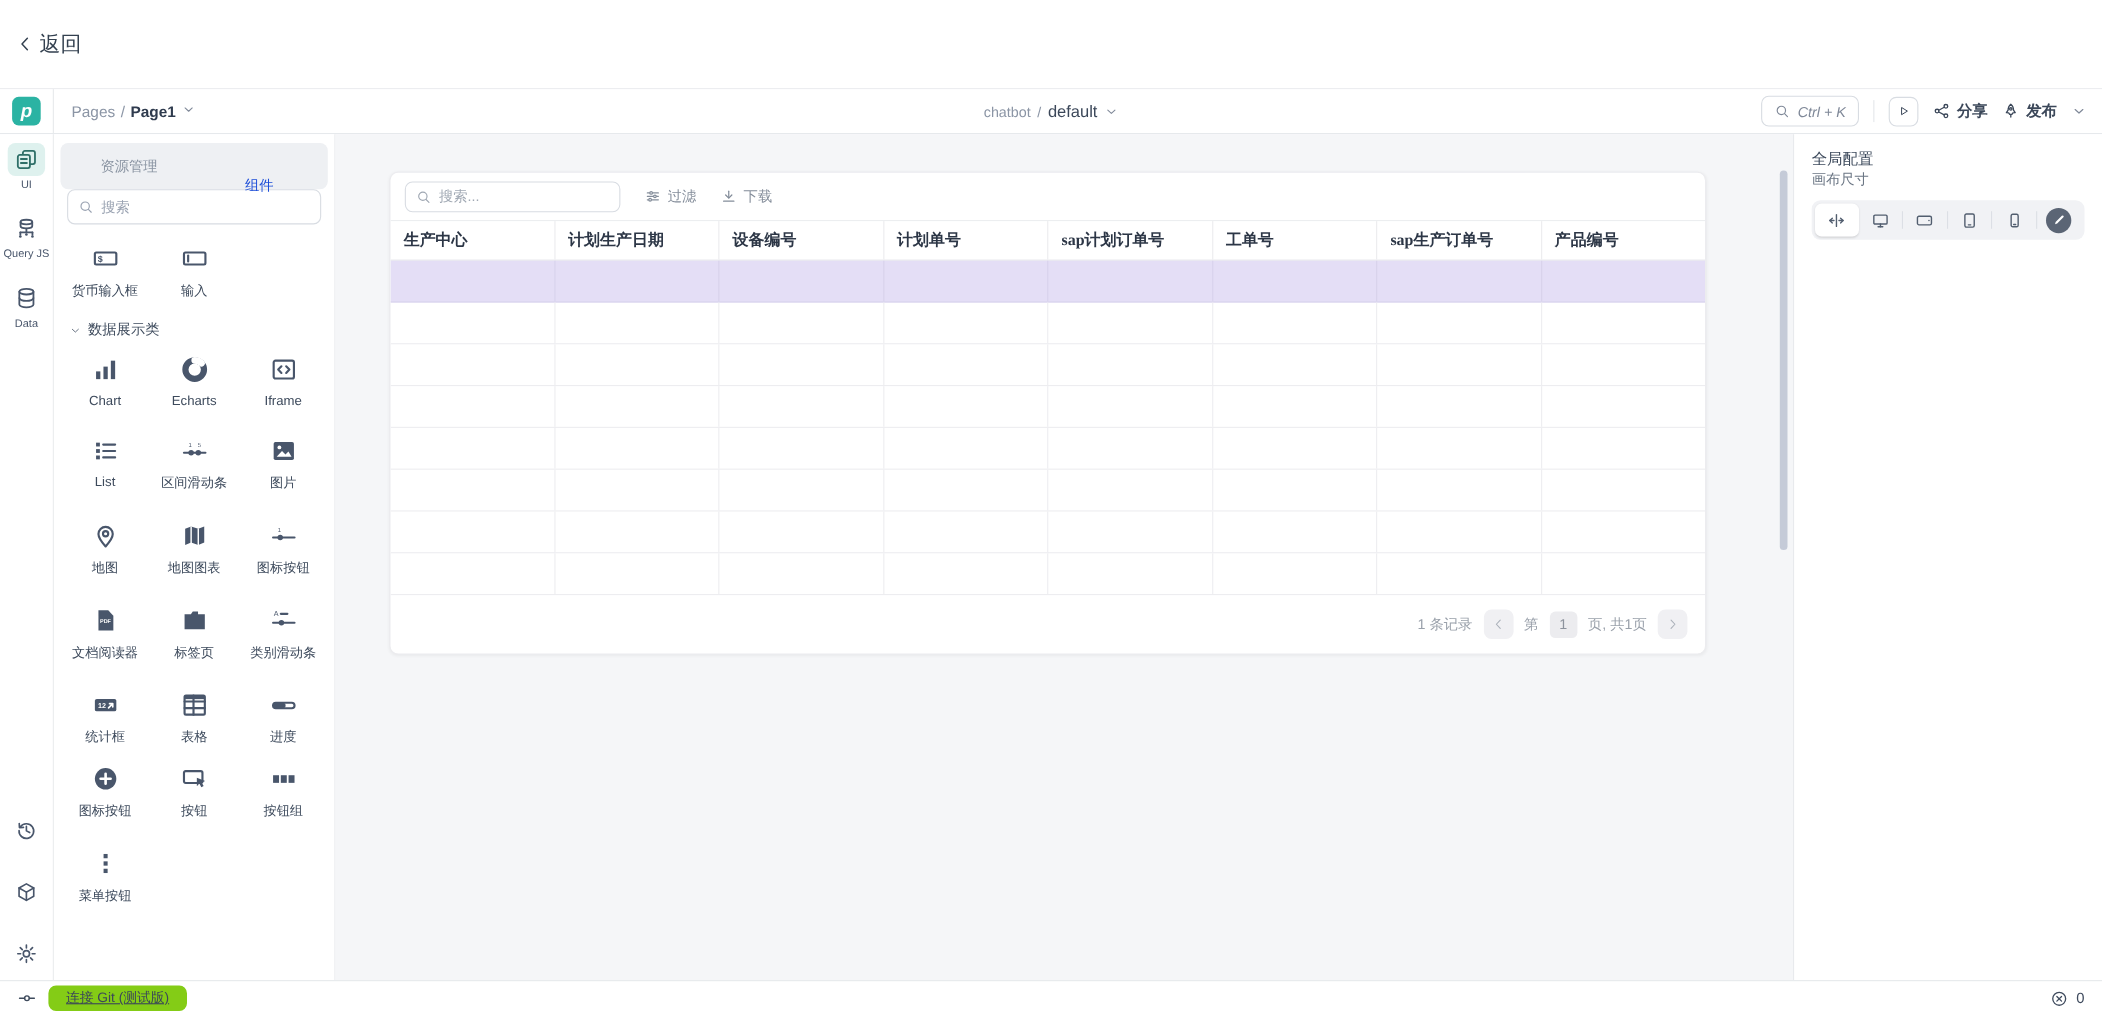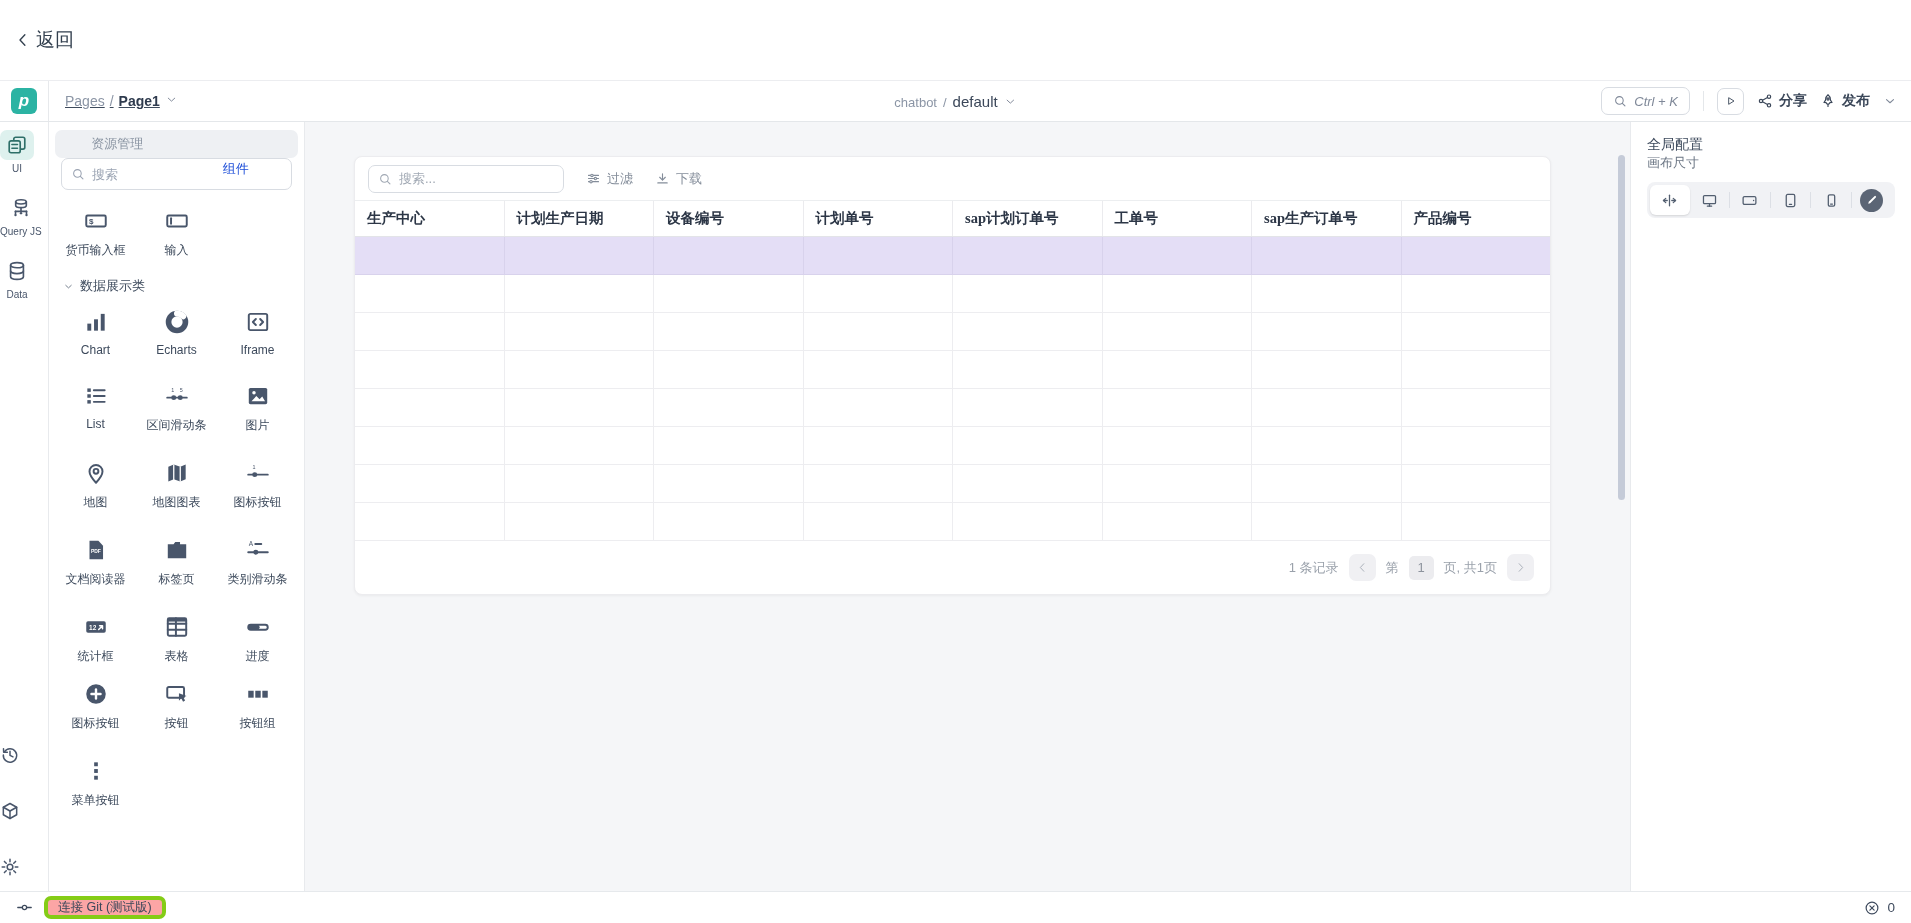--- a/index.html
+++ b/index.html
@@ -11,51 +11,51 @@
   svg { display:block; }
 
   
   .back-header { position:absolute; left:0; top:0; right:0; height:80px; display:flex; align-items:center; padding-left:14px; background:#fff; }
   .back-link { display:flex; align-items:center; gap:4px; font-size:19px; color:#33404f; cursor:pointer; }
 
   
   .topbar { position:absolute; left:0; top:80px; right:0; height:42px; background:#fff; border-top:1px solid #ecedf0; border-bottom:1px solid #e4e7ea; display:flex; align-items:center; }
   .topbar-logo-wrap { width:49px; height:100%; display:flex; align-items:center; justify-content:center; border-right:1px solid #e7e9ec; }
   .logo { width:26px; height:26px; border-radius:6px; background:#2bb3a3; color:#fff; font-weight:700; font-style:italic; font-size:17px; display:flex; align-items:center; justify-content:center; }
-  .breadcrumb { display:flex; align-items:flex-start; gap:5px; margin-left:16px; font-size:14px;text-decoration:underline; }
+  .breadcrumb { display:flex; align-items:flex-start; gap:5px; margin-left:16px; font-size:14px; }
   .crumb-muted { color:#8b95a5; }
   .crumb-page { color:#2f3b4e; font-weight:700; }
   .topbar-center { position:absolute; left:50%; transform:translateX(-50%); display:flex; align-items:baseline; gap:6px; }
   .app-name { font-size:13px; color:#8b95a5; }
   .app-env { font-size:15px; color:#3b4759; }
   .topbar-center .chev { align-self:center; }
   .topbar-right { margin-left:auto; display:flex; align-items:center; gap:13px; padding-right:14px; }
   .shortcut-pill { display:flex; align-items:center; gap:7px; border:1px solid #d8dce2; border-radius:7px; height:28px; padding:0 11px; color:#7f8898; cursor:pointer; }
   .shortcut-pill .sc-text { font-style:italic; font-size:13px; }
   .v-div { width:1px; height:20px; background:#e4e7ea; }
   .play-btn { width:27px; height:27px; border:1px solid #d8dce2; border-radius:7px; display:flex; align-items:center; justify-content:center; color:#3b4759; cursor:pointer; background:#fff; }
   .bar-action { display:flex; align-items:center; gap:6px; color:#3b4759; font-weight:700; font-size:14px; cursor:pointer; }
   .chev { color:#7f8898; }
 
   
   .main { position:absolute; left:0; top:122px; right:0; bottom:32px; }
 
   
-  .rail { position:absolute; left:0; top:0; bottom:0; width:49px; background:#fff; border-right:1px solid #e8eaed; display:flex; flex-direction:column; align-items:flex-start; padding-top:8px; }
+  .rail { position:absolute; left:0; top:0; bottom:0; width:49px; background:#fff; border-right:1px solid #e8eaed; display:flex; flex-direction:column; align-items:center; padding-top:8px; }
   .rail-item { display:flex; flex-direction:column; align-items:center; gap:3px; margin-bottom:19px; cursor:pointer; color:#49566b; }
   .rail-tile { width:34px; height:30px; border-radius:7px; display:flex; align-items:center; justify-content:center; }
   .rail-item.active .rail-tile { background:#def1ee; color:#2e6f68; }
   .rail-label { font-size:10px; color:#49566b; white-space:nowrap; }
   .rail-spacer { flex:1; }
   .rail-bottom { display:flex; flex-direction:column; align-items:center; gap:36px; padding-bottom:14px; color:#49566b; }
   .rail-bottom > div { cursor:pointer; }
 
   
   .left-panel { position:absolute; left:49px; top:0; bottom:0; width:256px; background:#fff; border-right:1px solid #e8eaed; overflow:hidden; padding-top:8px; }
-  .panel-tabs { margin:0 6px; background:#eef0f3; border-radius:7px; display:flex; padding:3px; height:28px; }
+  .panel-tabs { margin:0 6px; background:#eef0f3; border-radius:7px; display:flex; padding:3px; height:42px; }
   .panel-tab { flex:1; display:flex; align-items:center; justify-content:center; font-size:13px; color:#8a94a2; border-radius:6px; cursor:pointer; }
   .panel-tab.active { background:#fff; color:#1d4ed8; box-shadow:0 1px 2px rgba(0,0,0,.08);margin-top:36px; }
   .panel-header { display:flex; align-items:center; justify-content:space-between; padding:13px 14px 11px 14px; }
   .panel-title { font-size:14px; color:#3d4a5c; }
   .panel-close { color:#6b7684; cursor:pointer; }
   .panel-search { margin:0 12px; height:32px; border:1px solid #d8dce2; border-radius:7px; display:flex; align-items:center; gap:7px; padding:0 9px; color:#9aa3b2; }
   .panel-search input { border:none; outline:none; flex:1; font-size:13px; color:#3d4a5c; font-family:inherit; background:transparent; }
   .panel-search input::placeholder { color:#9aa3b2; }
   #component-grid { padding:8px 6px 0 6px; }
   .comp-section { display:flex; align-items:center; gap:6px; padding:12px 8px 4px 8px; font-size:13px; color:#3d4a5c; cursor:pointer; }
@@ -94,21 +94,21 @@
   .device-seg { background:#f1f2f5; border-radius:8px; height:36px; display:flex; align-items:center; padding:3px; }
   .seg { flex:1; height:30px; display:flex; align-items:center; justify-content:center; color:#525e6f; cursor:pointer; border-radius:6px; }
   .seg.active { background:#fff; box-shadow:0 1px 2px rgba(0,0,0,.12); }
   .seg.dark { flex:0 0 40px; }
   .seg.dark .dark-disc { width:23px; height:23px; border-radius:50%; background:#5b6575; display:flex; align-items:center; justify-content:center; }
   .seg-sep { width:1px; height:16px; background:#dcdfe5; flex:none; }
   .convert-btn { margin-top:33px; width:100%; height:34px; border:1px solid #d8dce2; border-radius:7px; background:#fff; display:flex; align-items:center; justify-content:center; font-size:13.5px; font-weight:700; color:#2f3b4e; cursor:pointer; font-family:inherit; }
 
   
   .statusbar { position:absolute; left:0; bottom:0; right:0; height:32px; background:#fff; border-top:1px solid #e6e9ec; display:flex; align-items:center; padding:0 16px; gap:11px; }
-  .git-pill { border:4px solid #84cc16; border-radius:7px; height:23px; display:flex; align-items:center; padding:0 10px; font-size:12.5px; color:#3b4759; cursor:pointer; background:#fca5a5; }
+  .git-pill { border:6px solid #84cc16; border-radius:7px; height:23px; display:flex; align-items:center; padding:0 10px; font-size:12.5px; color:#3b4759; cursor:pointer; background:#84cc16;text-decoration:underline; }
   .status-right { margin-left:auto; display:flex; align-items:center; gap:7px; color:#3f4b5e; font-size:13.5px; }
   .status-right .err { cursor:pointer; display:flex; align-items:center; gap:7px; }
 </style>
 </head>
 <body>
 
 <div class="back-header">
   <div class="back-link">
     <span>
         <svg width="18" height="18" viewBox="0 0 24 24" fill="none" stroke="currentColor" stroke-width="1.8" stroke-linecap="round" stroke-linejoin="round">

